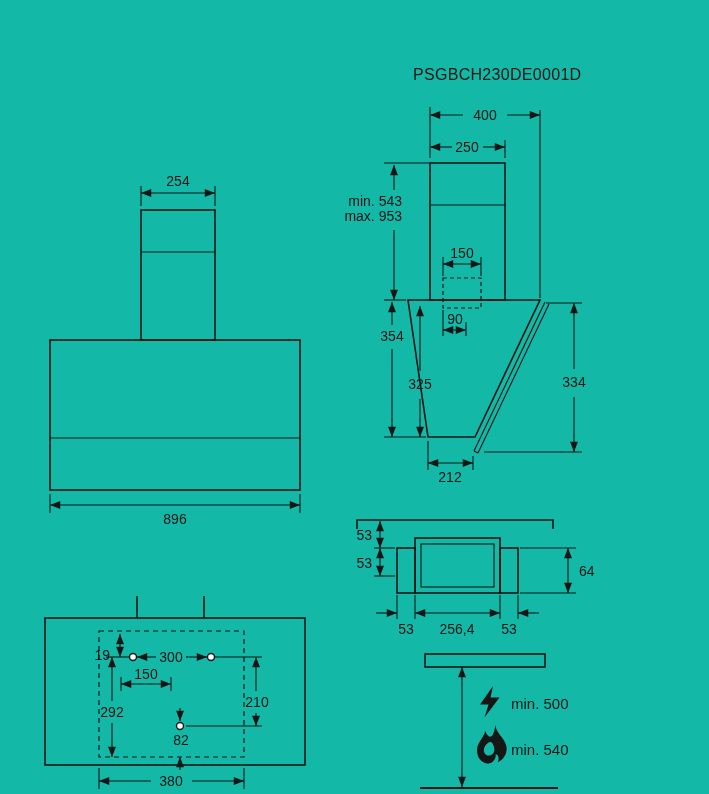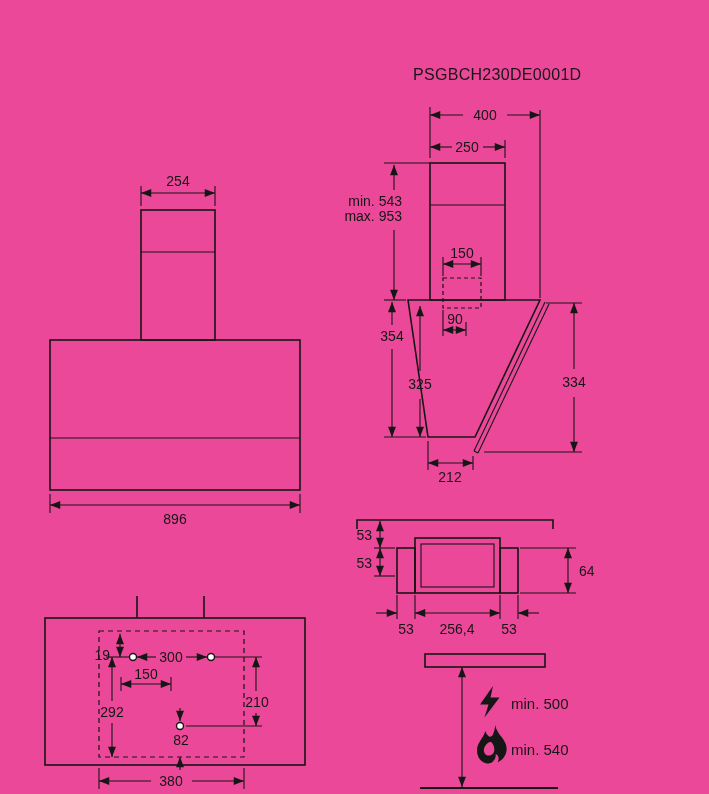--- a/index.html
+++ b/index.html
@@ -1,16 +1,16 @@
 <!DOCTYPE html>
 <html><head>
 <meta charset="utf-8">
 <style>
   html,body{margin:0;padding:0;background:#fff;}
-  .canvas{position:relative;width:709px;height:794px;background:#ec4899;overflow:hidden;}
+  .canvas{position:relative;width:709px;height:794px;background:#14b8a6;overflow:hidden;}
   svg{position:absolute;left:0;top:0;}
   svg text{font-family:"Liberation Sans","DejaVu Sans",sans-serif;fill:#161616;font-size:14px;}
   text.title{font-size:16px;letter-spacing:0.3px;}
   .obj{fill:none;stroke:#161616;stroke-width:1.6;}
   .thin{fill:none;stroke:#161616;stroke-width:1.1;}
   .dim{fill:none;stroke:#161616;stroke-width:1.1;}
   .dash{fill:none;stroke:#161616;stroke-width:1.2;stroke-dasharray:5 4;}
   .dash2{fill:none;stroke:#161616;stroke-width:1.2;stroke-dasharray:4 3;}
   .hole{fill:#ffffff;stroke:#161616;stroke-width:1.4;}
   .ink{fill:#161616;stroke:none;}

